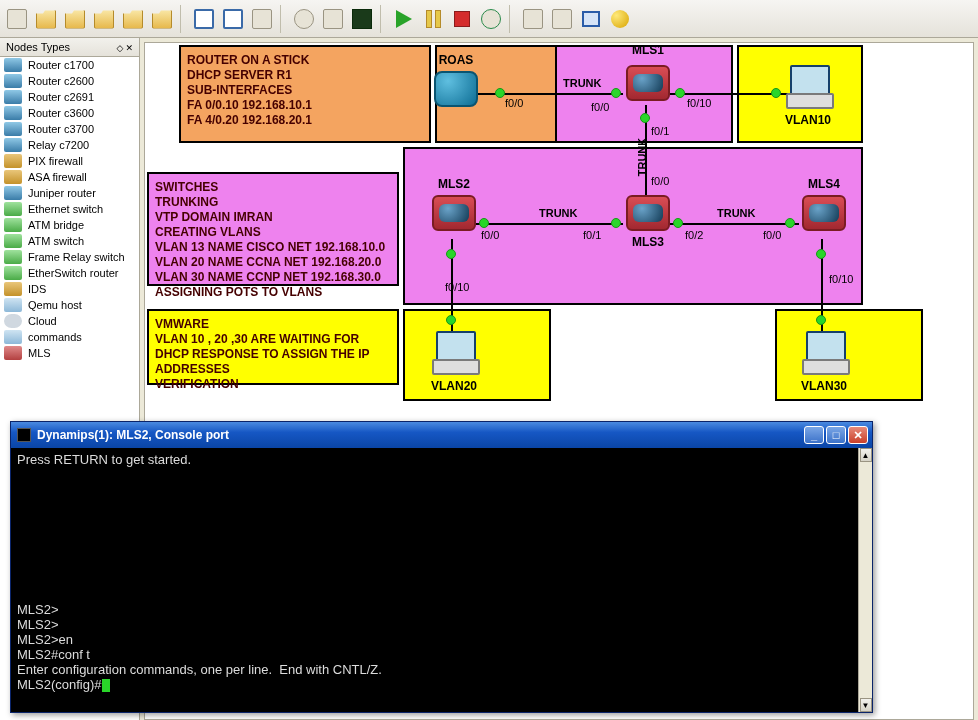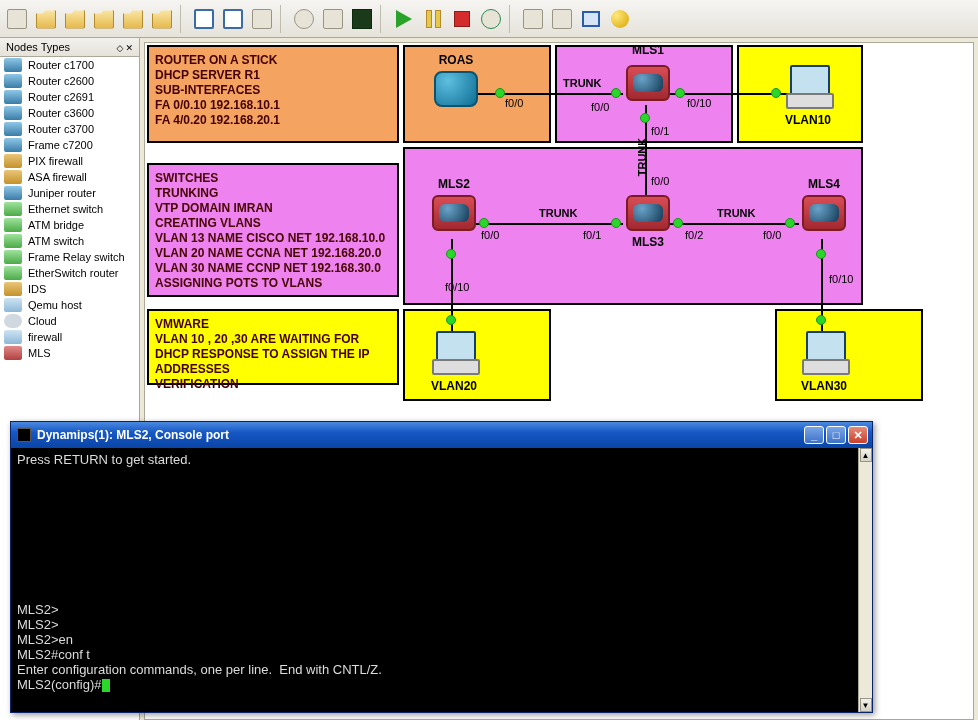--- a/index.html
+++ b/index.html
@@ -33,21 +33,21 @@
 .ni-fw { background:linear-gradient(#e9c67a,#c4922a); }
 .ni-sw { background:linear-gradient(#9fe29d,#4aab47); }
 .ni-cloud { background:#d0d8e0; border-radius:50%/60%; }
 .ni-pc { background:linear-gradient(#cfe4f2,#8db8d8); }
 .ni-mls { background:linear-gradient(#e08a8a,#b34040);}
 
 
 .canvas { flex:1; position:relative; background:#fff; border:1px solid #aca899; margin:4px 4px 0 4px; }
 
 .note { position:absolute; border:2px solid #000; font-size:12px; line-height:1.25; font-weight:bold; color:#450000; padding:6px; font-family:"Arial",sans-serif; }
-.note-orange { background:#f4a460; }
+.note-orange { background:#f4a460;margin-left:32px; }
 .note-pink { background:#ee82ee; }
 .note-yellow { background:#ffff00; }
 
 .device { position:absolute; width:54px; height:44px; display:flex; flex-direction:column; align-items:center;}
 .dev-body { width:44px; height:36px; border-radius:8px; position:relative;}
 .dev-label { position:absolute; font-size:12px; font-weight:bold; color:#000; white-space:nowrap;}
 .router-ic { background:radial-gradient(circle at 30% 25%,#5fbfe0,#0d6d94); border:2px solid #0a5470;}
 .switch-ic { background:linear-gradient(#d94d55,#a22830); border:2px solid #7a1c22; border-radius:6px;}
 .switch-ic::after{ content:""; position:absolute; inset:22% 12% 22% 12%; background:radial-gradient(circle at 30% 25%,#6aa3c9,#123a55); border-radius:6px;}
 .pc-ic { width:48px; height:42px; background:transparent; position:relative;}
@@ -171,21 +171,21 @@
         <div class="sb-item">
           <span class="ni ni-router"></span>
           <span>Router c3600</span>
         </div>
         <div class="sb-item">
           <span class="ni ni-router"></span>
           <span>Router c3700</span>
         </div>
         <div class="sb-item">
           <span class="ni ni-router"></span>
-          <span>Frame c7200</span>
+          <span>Relay c7200</span>
         </div>
         <div class="sb-item">
           <span class="ni ni-fw"></span>
           <span>PIX firewall</span>
         </div>
         <div class="sb-item">
           <span class="ni ni-fw"></span>
           <span>ASA firewall</span>
         </div>
         <div class="sb-item">
@@ -219,21 +219,21 @@
         <div class="sb-item">
           <span class="ni ni-pc"></span>
           <span>Qemu host</span>
         </div>
         <div class="sb-item">
           <span class="ni ni-cloud"></span>
           <span>Cloud</span>
         </div>
         <div class="sb-item">
           <span class="ni ni-pc"></span>
-          <span>firewall</span>
+          <span>commands</span>
         </div>
         <div class="sb-item">
           <span class="ni ni-mls"></span>
           <span>MLS</span>
         </div>
       </div>
   </div>
 
   <div class="canvas">
 
@@ -241,21 +241,21 @@
       <div>ROUTER ON A STICK</div>
       <div>DHCP SERVER R1</div>
       <div>SUB-INTERFACES</div>
       <div>FA 0/0.10 192.168.10.1</div>
       <div>FA 4/0.20 192.168.20.1</div>
     </div>
     <div class="note note-orange" style="left:258px;top:2px;width:148px;height:98px"></div>
     <div class="note note-pink" style="left:410px;top:2px;width:178px;height:98px"></div>
     <div class="note note-yellow" style="left:592px;top:2px;width:126px;height:98px"></div>
 
-    <div class="note note-pink" style="left:2px;top:120px;width:252px;height:134px">
+    <div class="note note-pink" style="left:2px;top:129px;width:252px;height:114px">
       <div>SWITCHES</div>
       <div>TRUNKING</div>
       <div>VTP DOMAIN IMRAN</div>
       <div>CREATING VLANS</div>
       <div>VLAN 13 NAME CISCO NET 192.168.10.0</div>
       <div>VLAN 20 NAME CCNA NET 192.168.20.0</div>
       <div>VLAN 30 NAME CCNP NET 192.168.30.0</div>
       <div>ASSIGNING POTS TO VLANS</div>
     </div>
     <div class="note note-pink" style="left:258px;top:104px;width:460px;height:158px"></div>

